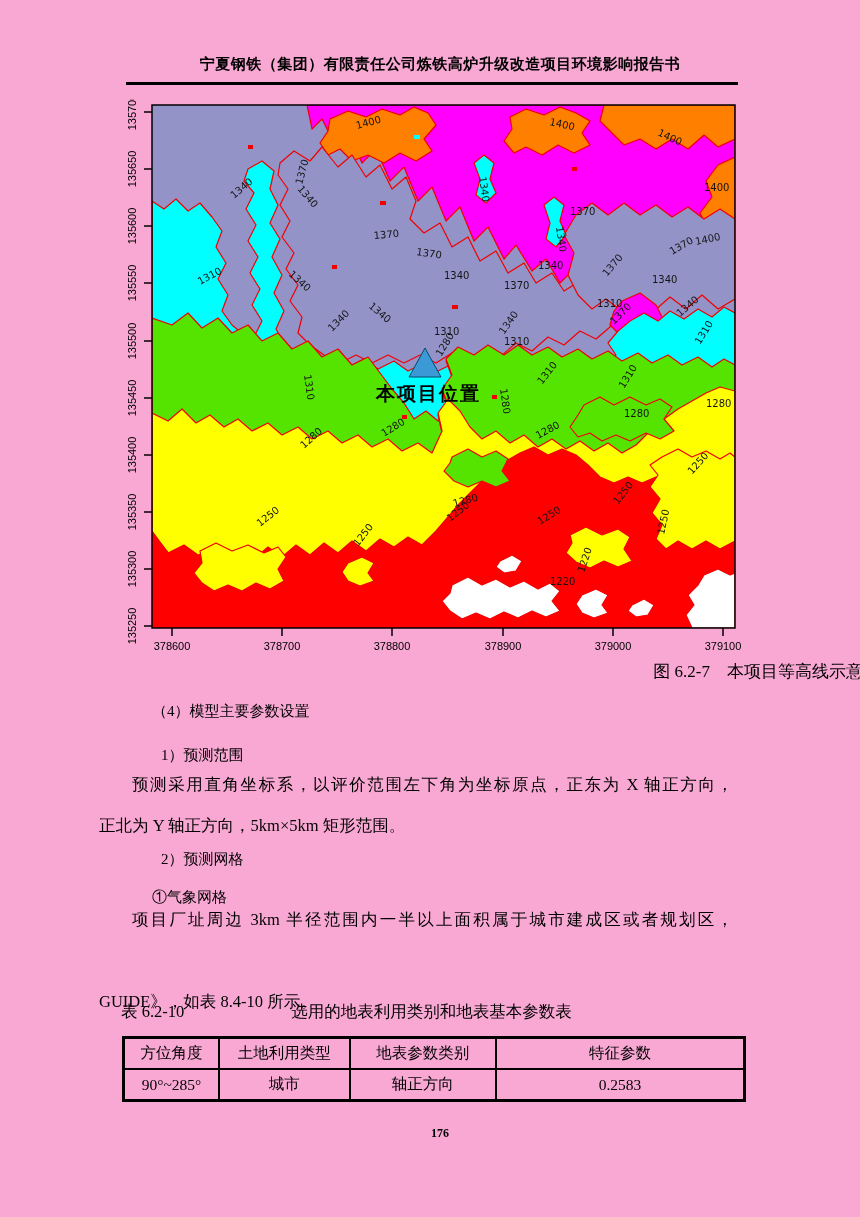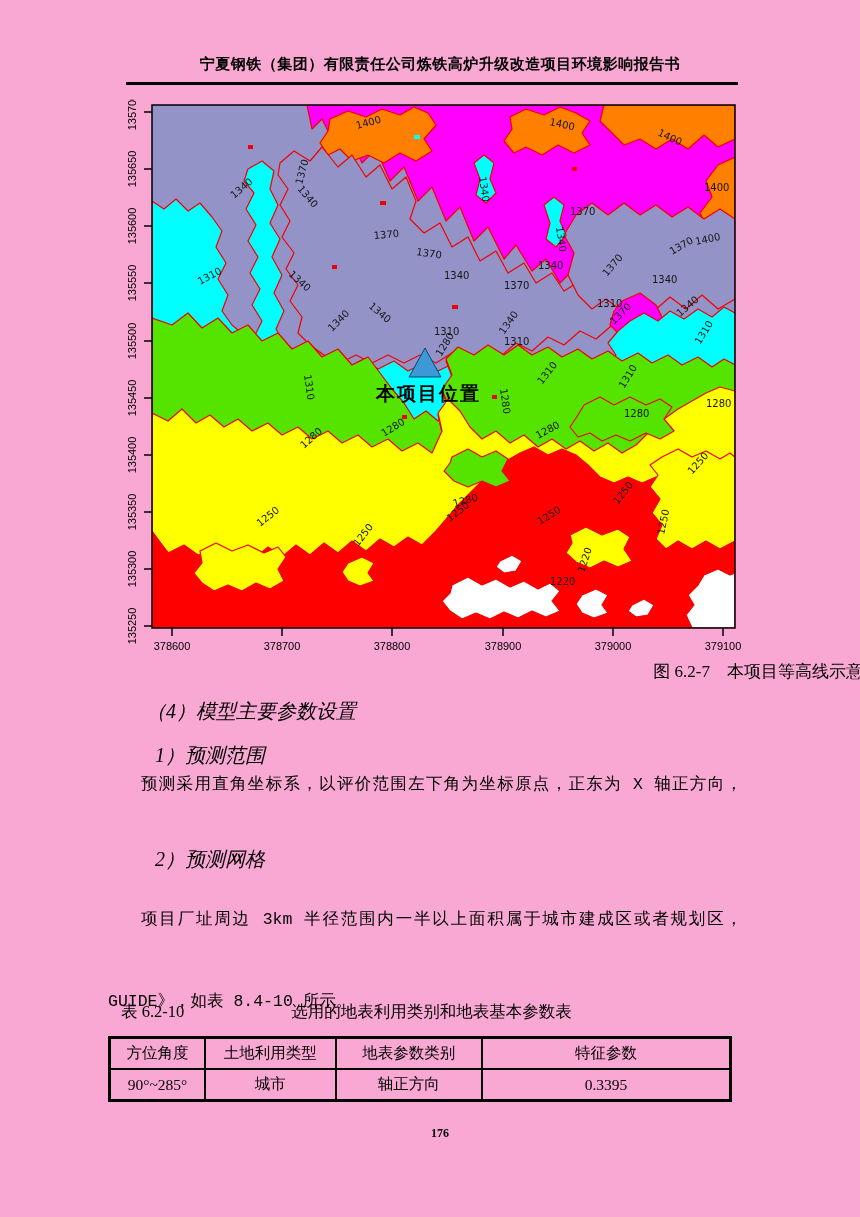--- a/index.html
+++ b/index.html
@@ -6,28 +6,28 @@
   .page{position:relative;width:860px;height:1217px;background:#f9a8d4;margin:0 auto;
         font-family:"Liberation Serif",serif;color:#000;overflow:hidden;padding-left:20px;}
   .header-title{position:absolute;top:55px;left:0;right:0;text-align:center;
         font-weight:bold;font-size:15px;letter-spacing:.5px;}
   .header-rule{position:absolute;top:82px;left:126px;width:612px;height:3px;background:#000;}
   .fig-svg{position:absolute;left:103px;top:99px;}
   .axis-label{font-family:"Liberation Sans",sans-serif;font-size:11px;fill:#000;}
   .clabel{font-family:"DejaVu Sans",sans-serif;font-size:10px;fill:#141414;}
   .marker-label{font-family:"Liberation Serif",serif;font-size:19px;font-weight:bold;fill:#000;letter-spacing:2px;}
   .fig-caption{position:absolute;top:660px;left:0;right:0;text-align:right;font-size:17px;}
-  .para{position:absolute;left:113px;width:634px;font-size:20px;line-height:26px;font-style:italic;}
-  .pline{position:absolute;left:108px;width:634px;font-size:16.5px;line-height:41px;height:41px;font-family:Liberation Mono, monospace;}
+  .para{position:absolute;left:119px;width:634px;font-size:15px;line-height:26px;}
+  .pline{position:absolute;left:99px;width:634px;font-size:16.5px;line-height:41px;height:41px;}
   .just{text-align:justify;text-align-last:justify;}
   .indent{text-indent:33px;}
   .tbl-caption{position:absolute;top:1001px;left:113px;width:634px;font-size:16.5px;}
   .tbl-caption .cap-no{margin-left:8px;}
   .tbl-caption .cap-title{margin-left:107px;}
-  table.params{position:absolute;top:1036px;left:108px;width:624px;border-collapse:collapse;
+  table.params{position:absolute;top:1036px;left:122px;width:624px;border-collapse:collapse;
         font-size:15.5px;text-align:center;}
   table.params td{border:2px solid #000;height:29px;padding:0;}
   table.params{border:3px solid #000;}
   .page-number{position:absolute;top:1126px;left:0;right:0;text-align:center;
         font-weight:bold;font-size:12px;}
 </style>
 </head>
 <body>
 
 <div class="page">
@@ -177,21 +177,23 @@
         <text class="axis-label" x="571" y="545">379100</text>
       </g>
     </g>
   </svg>
 
   <div class="fig-caption">图 6.2-7　本项目等高线示意图</div>
 
   <div class="para" style="top:698px;padding-left:33px;">（4）模型主要参数设置</div>
   <div class="para" style="top:742px;padding-left:42px;">1）预测范围</div>
   <div class="pline just indent" style="top:764px;">预测采用直角坐标系，以评价范围左下角为坐标原点，正东为 X 轴正方向，</div>
+  <div class="pline" style="top:805px;">正北为 Y 轴正方向，5km×5km 矩形范围。</div>
   <div class="para" style="top:846px;padding-left:42px;">2）预测网格</div>
+  <div class="para" style="top:884px;padding-left:33px;">①气象网格</div>
   <div class="pline just indent" style="top:899px;">项目厂址周边 3km 半径范围内一半以上面积属于城市建成区或者规划区，</div>
   <div class="pline" style="top:981px;">GUIDE》，如表 8.4-10 所示。</div>
 
   <div class="tbl-caption">
     <span class="cap-no">表  6.2-10</span><span class="cap-title">选用的地表利用类别和地表基本参数表</span>
   </div>
 
   <table class="params">
     <colgroup>
         <col style="width:15.4%">
@@ -203,20 +205,20 @@
         <tr>
       <td>方位角度</td>
       <td>土地利用类型</td>
       <td>地表参数类别</td>
       <td>特征参数</td>
     </tr>
     <tr>
       <td>90°~285°</td>
       <td>城市</td>
       <td>轴正方向</td>
-      <td>0.3395</td>
+      <td>0.2583</td>
     </tr>
   </tbody>
     </table>
 
   <div class="page-number">176</div>
 
 </div>
 
 </body></html>

